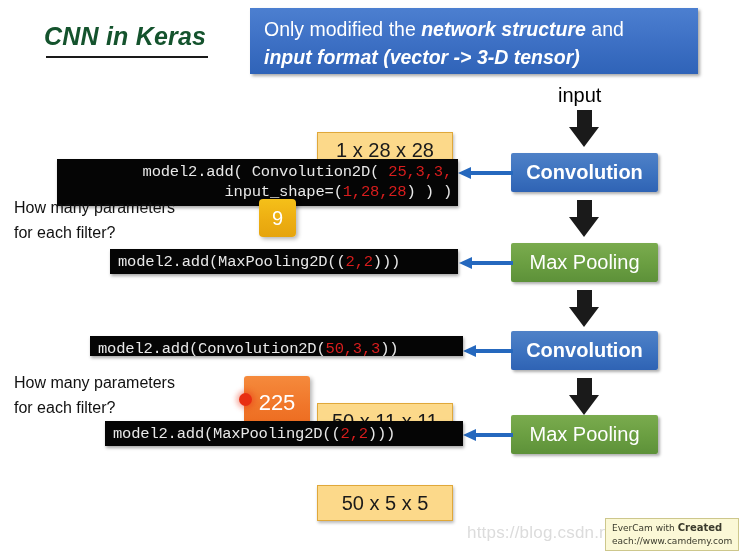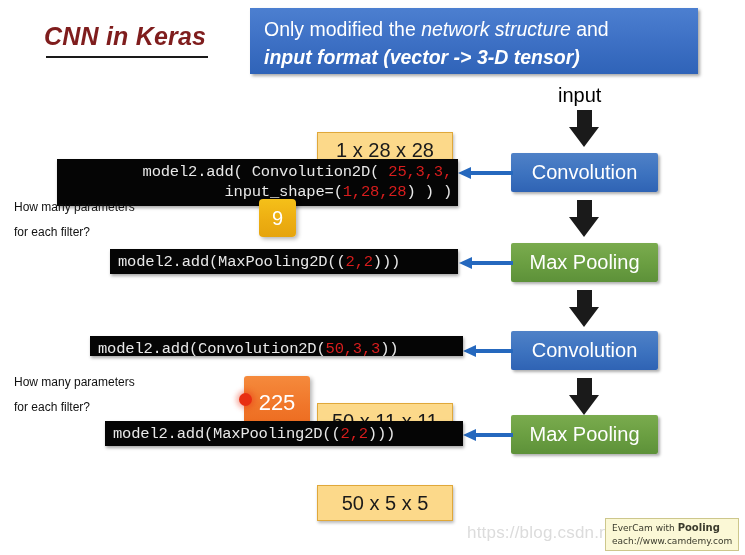--- a/index.html
+++ b/index.html
@@ -23,21 +23,21 @@
   }
 
   
   .title {
     position: absolute;
     left: 44px;
     top: 22px;
     font-size: 25px;
     font-weight: bold;
     font-style: italic;
-    color: #7f1d1d;
+    color: #14532d;
     letter-spacing: 0.2px;
     white-space: nowrap;
   }
   .title-rule {
     position: absolute;
     left: 46px;
     top: 56px;
     width: 162px;
     height: 2px;
     background: #1a1a1a;
@@ -53,21 +53,21 @@
     background: linear-gradient(180deg, #4c7fd0 0%, #3f72c6 45%, #2f63b8 100%);
     box-shadow: 2px 2px 3px rgba(0,0,0,0.35);
     color: #ffffff;
     box-sizing: border-box;
     padding: 7px 14px 0 14px;
     font-size: 19.5px;
     line-height: 28px;
   }
   .banner b {
     font-style: italic;
-    font-weight: normal;
+    font-weight: bold;
   }
   .banner .line2 {
     font-style: italic;
     font-weight: bold;
   }
 
   
   .flow-label {
     position: absolute;
     left: 558px;
@@ -86,20 +86,21 @@
     color: #ffffff;
     font-size: 20px;
     display: flex;
     align-items: center;
     justify-content: center;
     box-shadow: 2px 2px 3px rgba(0,0,0,0.32);
     box-sizing: border-box;
   }
   .flow-box.conv {
     background: linear-gradient(180deg, #4f81c7 0%, #3c72bf 55%, #2f63b4 100%);
+    font-weight: bold;
   }
   .flow-box.pool {
     background: linear-gradient(180deg, #7aab4e 0%, #6a9e41 55%, #5d9139 100%);
   }
 
   
   .fat-arrow {
     position: absolute;
     left: 569px;
     width: 31px;
@@ -176,21 +177,21 @@
     height: 36px;
     left: 317px;
     width: 136px;
     margin-top: 27px;
   }
 
   
   .question {
     position: absolute;
     left: 14px;
-    font-size: 12px;
+    font-size: 16px;
     color: #111111;
     line-height: 25px;
     white-space: pre-line;
   }
 
   
   .badge {
     position: absolute;
     color: #ffffff;
     display: flex;
@@ -354,17 +355,17 @@
   </div>
 
   <div class="code" style="left:105px; top:421px; width:358px; height:25px;"><span>model2.add(MaxPooling2D((</span><span class="r">2,2</span><span>)))</span></div>
 
   <div class="shape" style="top:458px">
     <span>50 x 5 x 5</span>
   </div>
 
   <div class="csdn-watermark">https://blog.csdn.net</div>
   <div class="evercam">
-    <div><span>EverCam with </span><span class="brand">Pooling</span></div>
+    <div><span>EverCam with </span><span class="brand">Created</span></div>
     <div>each://www.camdemy.com</div>
   </div>
 
 </div>
 
 </body></html>

